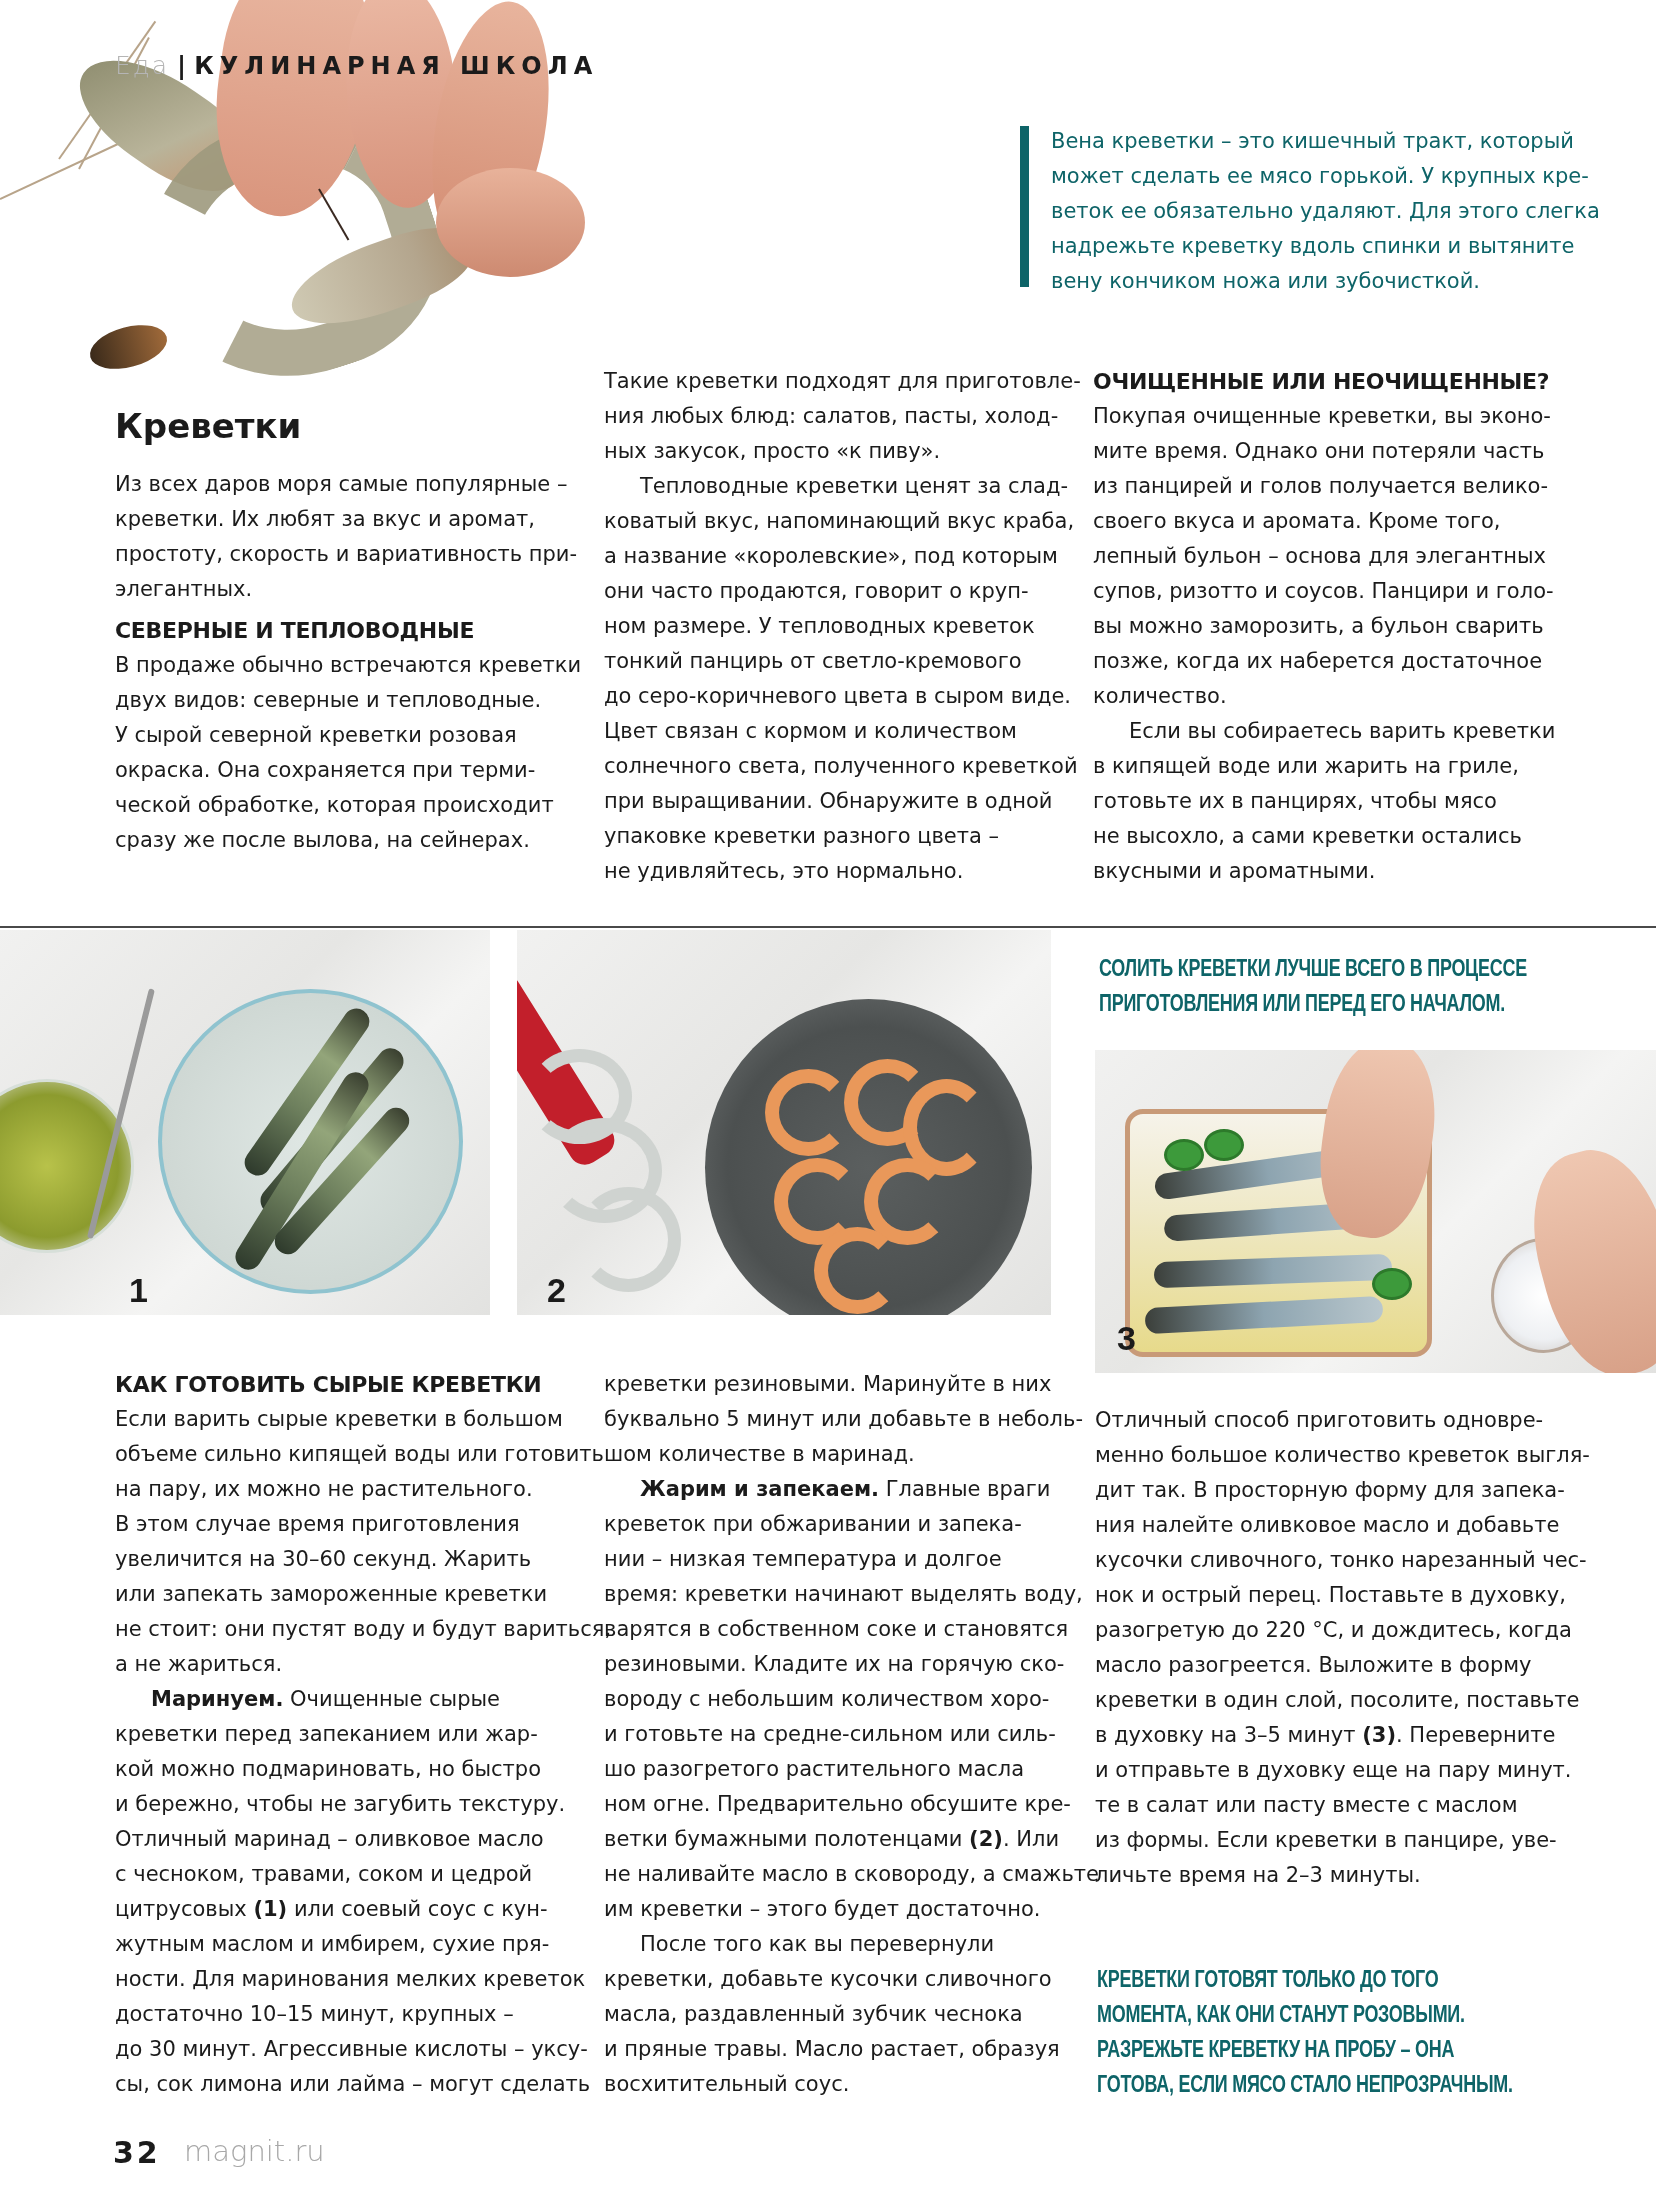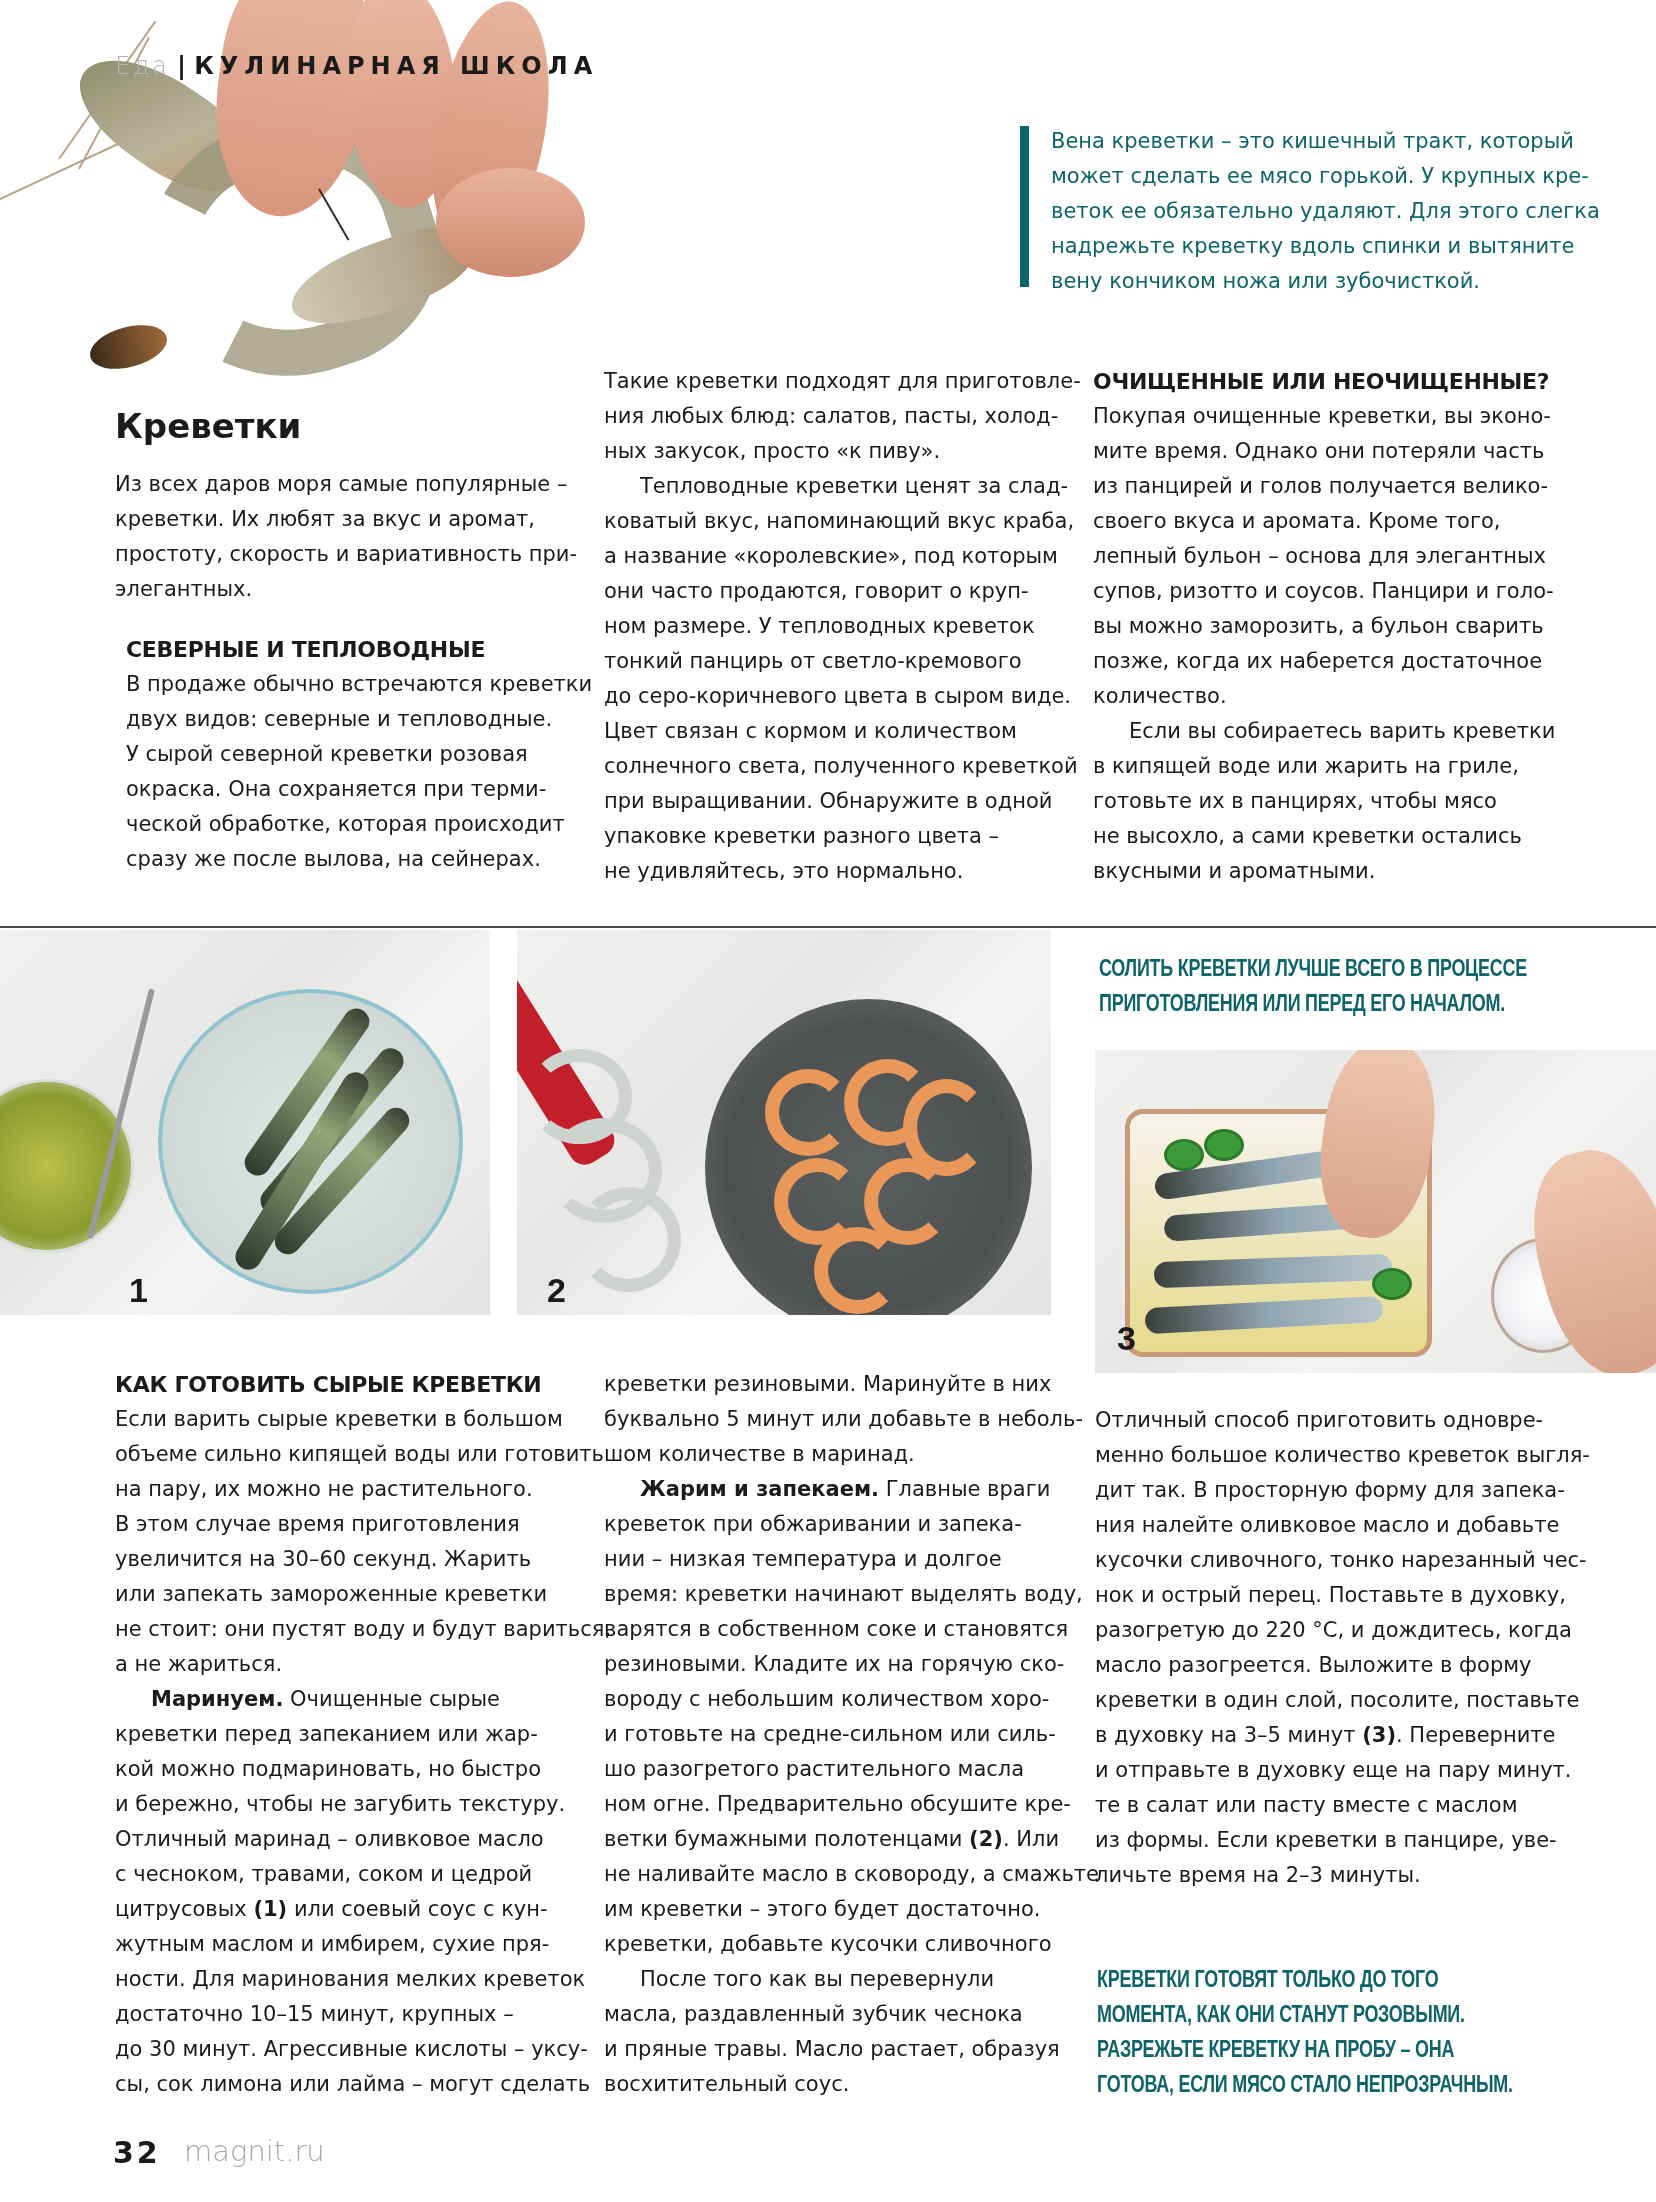--- a/index.html
+++ b/index.html
@@ -107,21 +107,21 @@
 
 <div class="title">Креветки</div>
 
 <div class="col" style="left:115px; top:467px;">
   <span class="line">Из всех даров моря самые популярные –</span>
   <span class="line">креветки. Их любят за вкус и аромат,</span>
   <span class="line">простоту, скорость и вариативность при-</span>
   <span class="line">элегантных.</span>
 </div>
 
-<div class="col" style="left:115px; top:632px;margin-left:11px;">
+<div class="col" style="left:115px; top:613px;">
   <span class="heading">СЕВЕРНЫЕ И ТЕПЛОВОДНЫЕ</span>
   <span class="line">В продаже обычно встречаются креветки</span>
   <span class="line">двух видов: северные и тепловодные.</span>
   <span class="line">У сырой северной креветки розовая</span>
   <span class="line">окраска. Она сохраняется при терми-</span>
   <span class="line">ческой обработке, которая происходит</span>
   <span class="line">сразу же после вылова, на сейнерах.</span>
 </div>
 
 <div class="col" style="left:604px; top:364px;">
@@ -242,22 +242,22 @@
   <span class="line">время: креветки начинают выделять воду,</span>
   <span class="line">варятся в собственном соке и становятся</span>
   <span class="line">резиновыми. Кладите их на горячую ско-</span>
   <span class="line">вороду с небольшим количеством хоро-</span>
   <span class="line">и готовьте на средне-сильном или силь-</span>
   <span class="line">шо разогретого растительного масла</span>
   <span class="line">ном огне. Предварительно обсушите кре-</span>
   <span class="line"><span>ветки бумажными полотенцами </span><span class="bold">(2)</span><span>. Или</span></span>
   <span class="line">не наливайте масло в сковороду, а смажьте</span>
   <span class="line">им креветки – этого будет достаточно.</span>
+  <span class="line indent">После того как вы перевернули</span>
   <span class="line">креветки, добавьте кусочки сливочного</span>
-  <span class="line indent">После того как вы перевернули</span>
   <span class="line">масла, раздавленный зубчик чеснока</span>
   <span class="line">и пряные травы. Масло растает, образуя</span>
   <span class="line">восхитительный соус.</span>
 </div>
 
 <div class="col" style="left:1095px; top:1403px;">
   <span class="line">Отличный способ приготовить одновре-</span>
   <span class="line">менно большое количество креветок выгля-</span>
   <span class="line">дит так. В просторную форму для запека-</span>
   <span class="line">ния налейте оливковое масло и добавьте</span>

